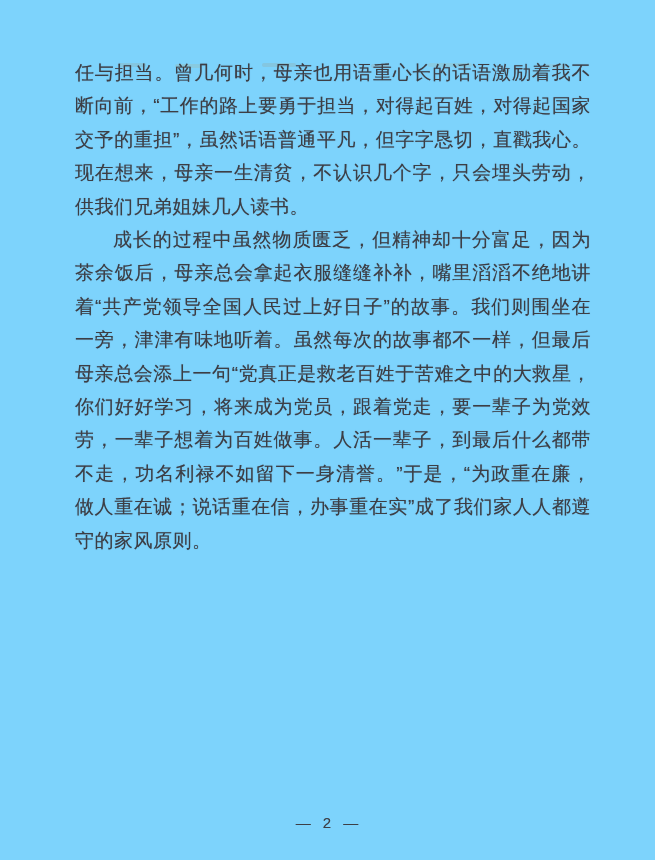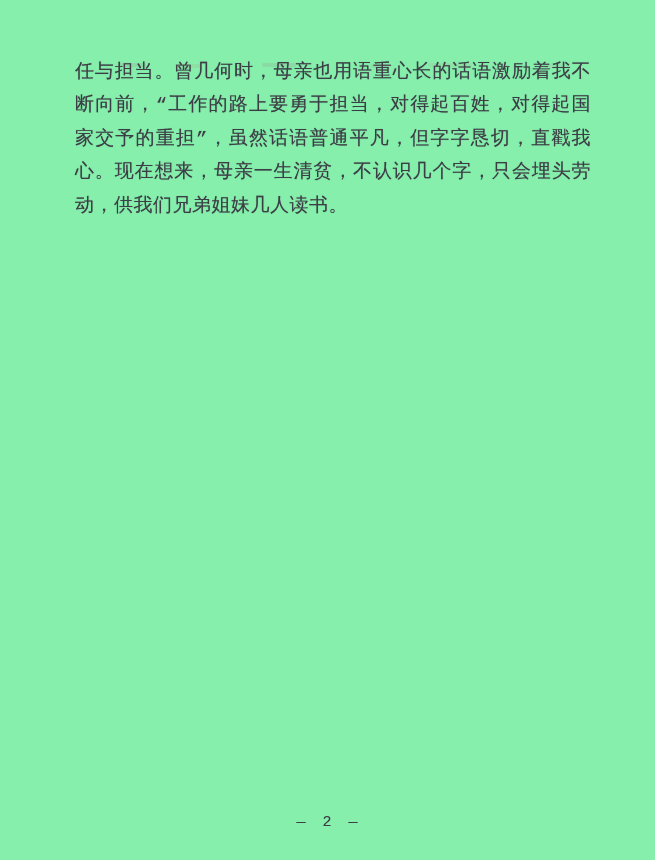--- a/index.html
+++ b/index.html
@@ -4,23 +4,23 @@
 <style>
   html, body {
     margin: 0;
     padding: 0;
     background: #ffffff;
   }
   .page {
     position: relative;
     width: 655px;
     height: 860px;
-    background: #86efac;
+    background: #7dd3fc;
     overflow: hidden;
-    font-family: Liberation Mono, monospace;
+    font-family: Liberation Sans, sans-serif;
   }
   
   .artifacts {
     position: absolute;
     left: 0;
     top: 60px;
     width: 655px;
     height: 10px;
   }
   .speck {
@@ -84,19 +84,20 @@
     <span class="speck s1"></span>
     <span class="speck s2"></span>
     <span class="speck s3"></span>
     <span class="speck s4"></span>
     <span class="speck s5"></span>
     <span class="speck s6"></span>
   </div>
 
   <div class="body-text">
     <p class="para">任与担当。曾几何时，母亲也用语重心长的话语激励着我不断向前，“工作的路上要勇于担当，对得起百姓，对得起国家交予的重担”，虽然话语普通平凡，但字字恳切，直戳我心。现在想来，母亲一生清贫，不认识几个字，只会埋头劳动，供我们兄弟姐妹几人读书。</p>
+    <p class="para indent">成长的过程中虽然物质匮乏，但精神却十分富足，因为茶余饭后，母亲总会拿起衣服缝缝补补，嘴里滔滔不绝地讲着“共产党领导全国人民过上好日子”的故事。我们则围坐在一旁，津津有味地听着。虽然每次的故事都不一样，但最后母亲总会添上一句“党真正是救老百姓于苦难之中的大救星，你们好好学习，将来成为党员，跟着党走，要一辈子为党效劳，一辈子想着为百姓做事。人活一辈子，到最后什么都带不走，功名利禄不如留下一身清誉。”于是，“为政重在廉，做人重在诚；说话重在信，办事重在实”成了我们家人人都遵守的家风原则。</p>
   </div>
 
   <div class="footer">
     <span>— 2 —</span>
   </div>
 
 </div>
 
 </body></html>

